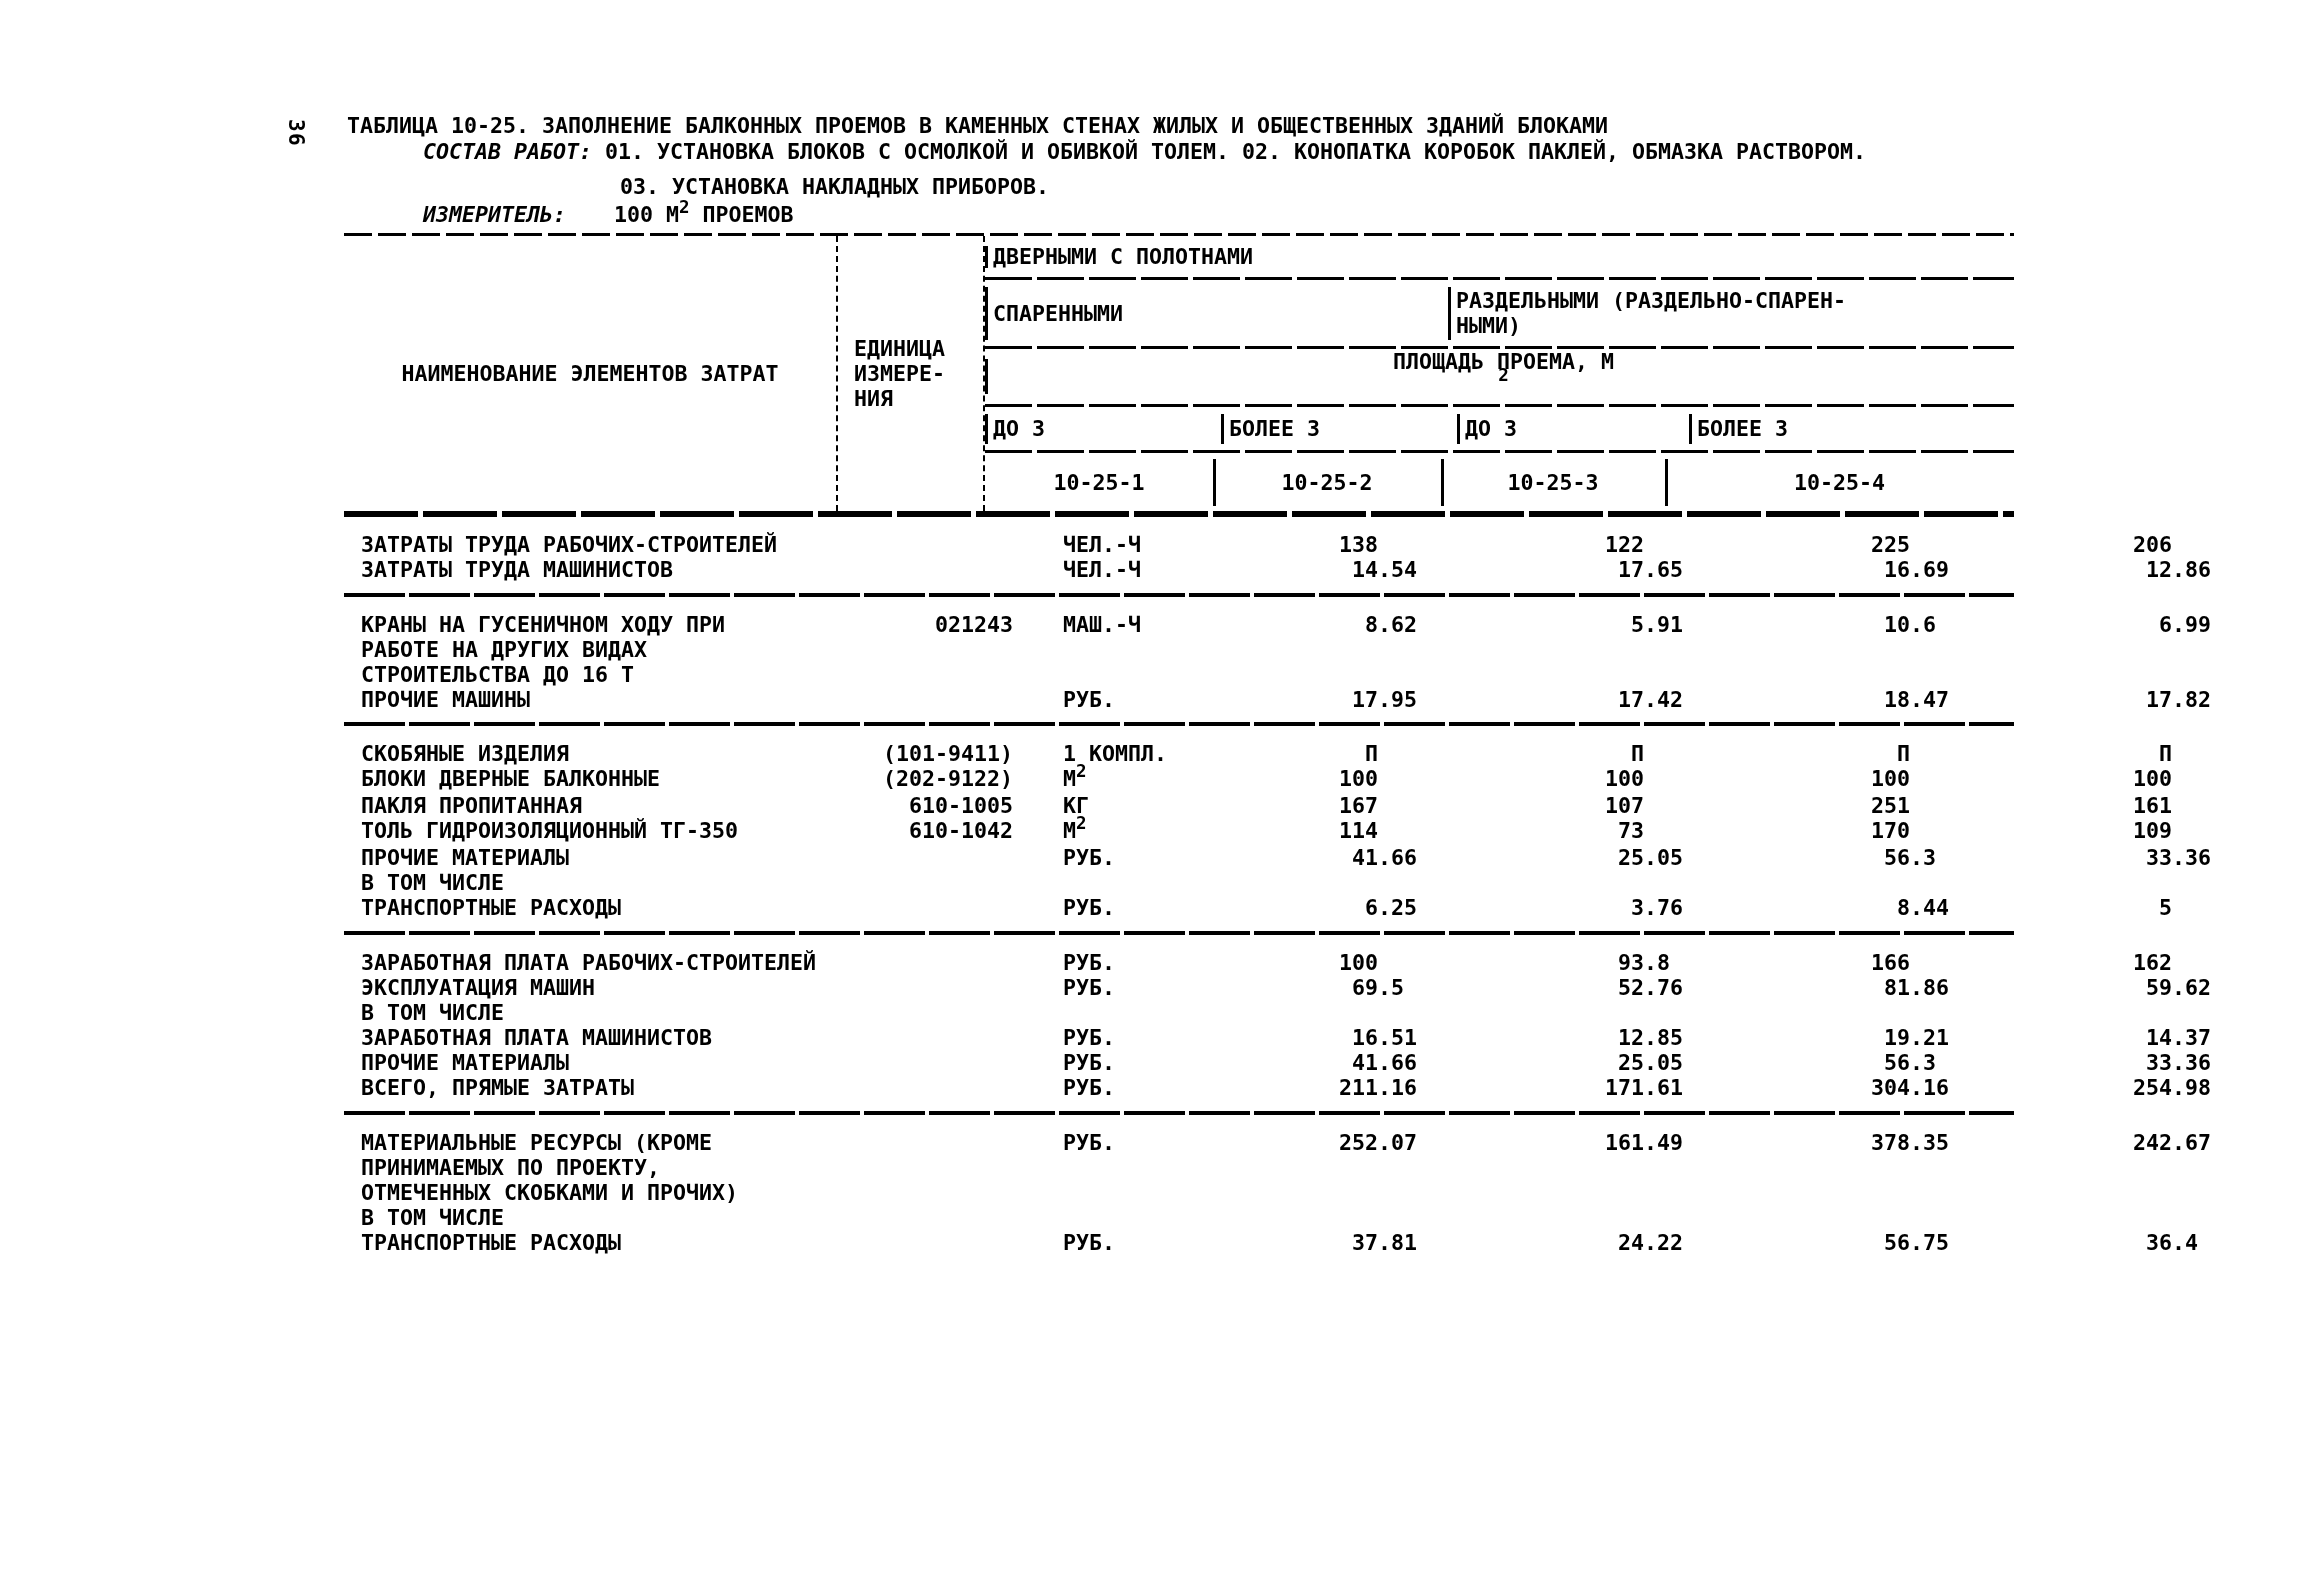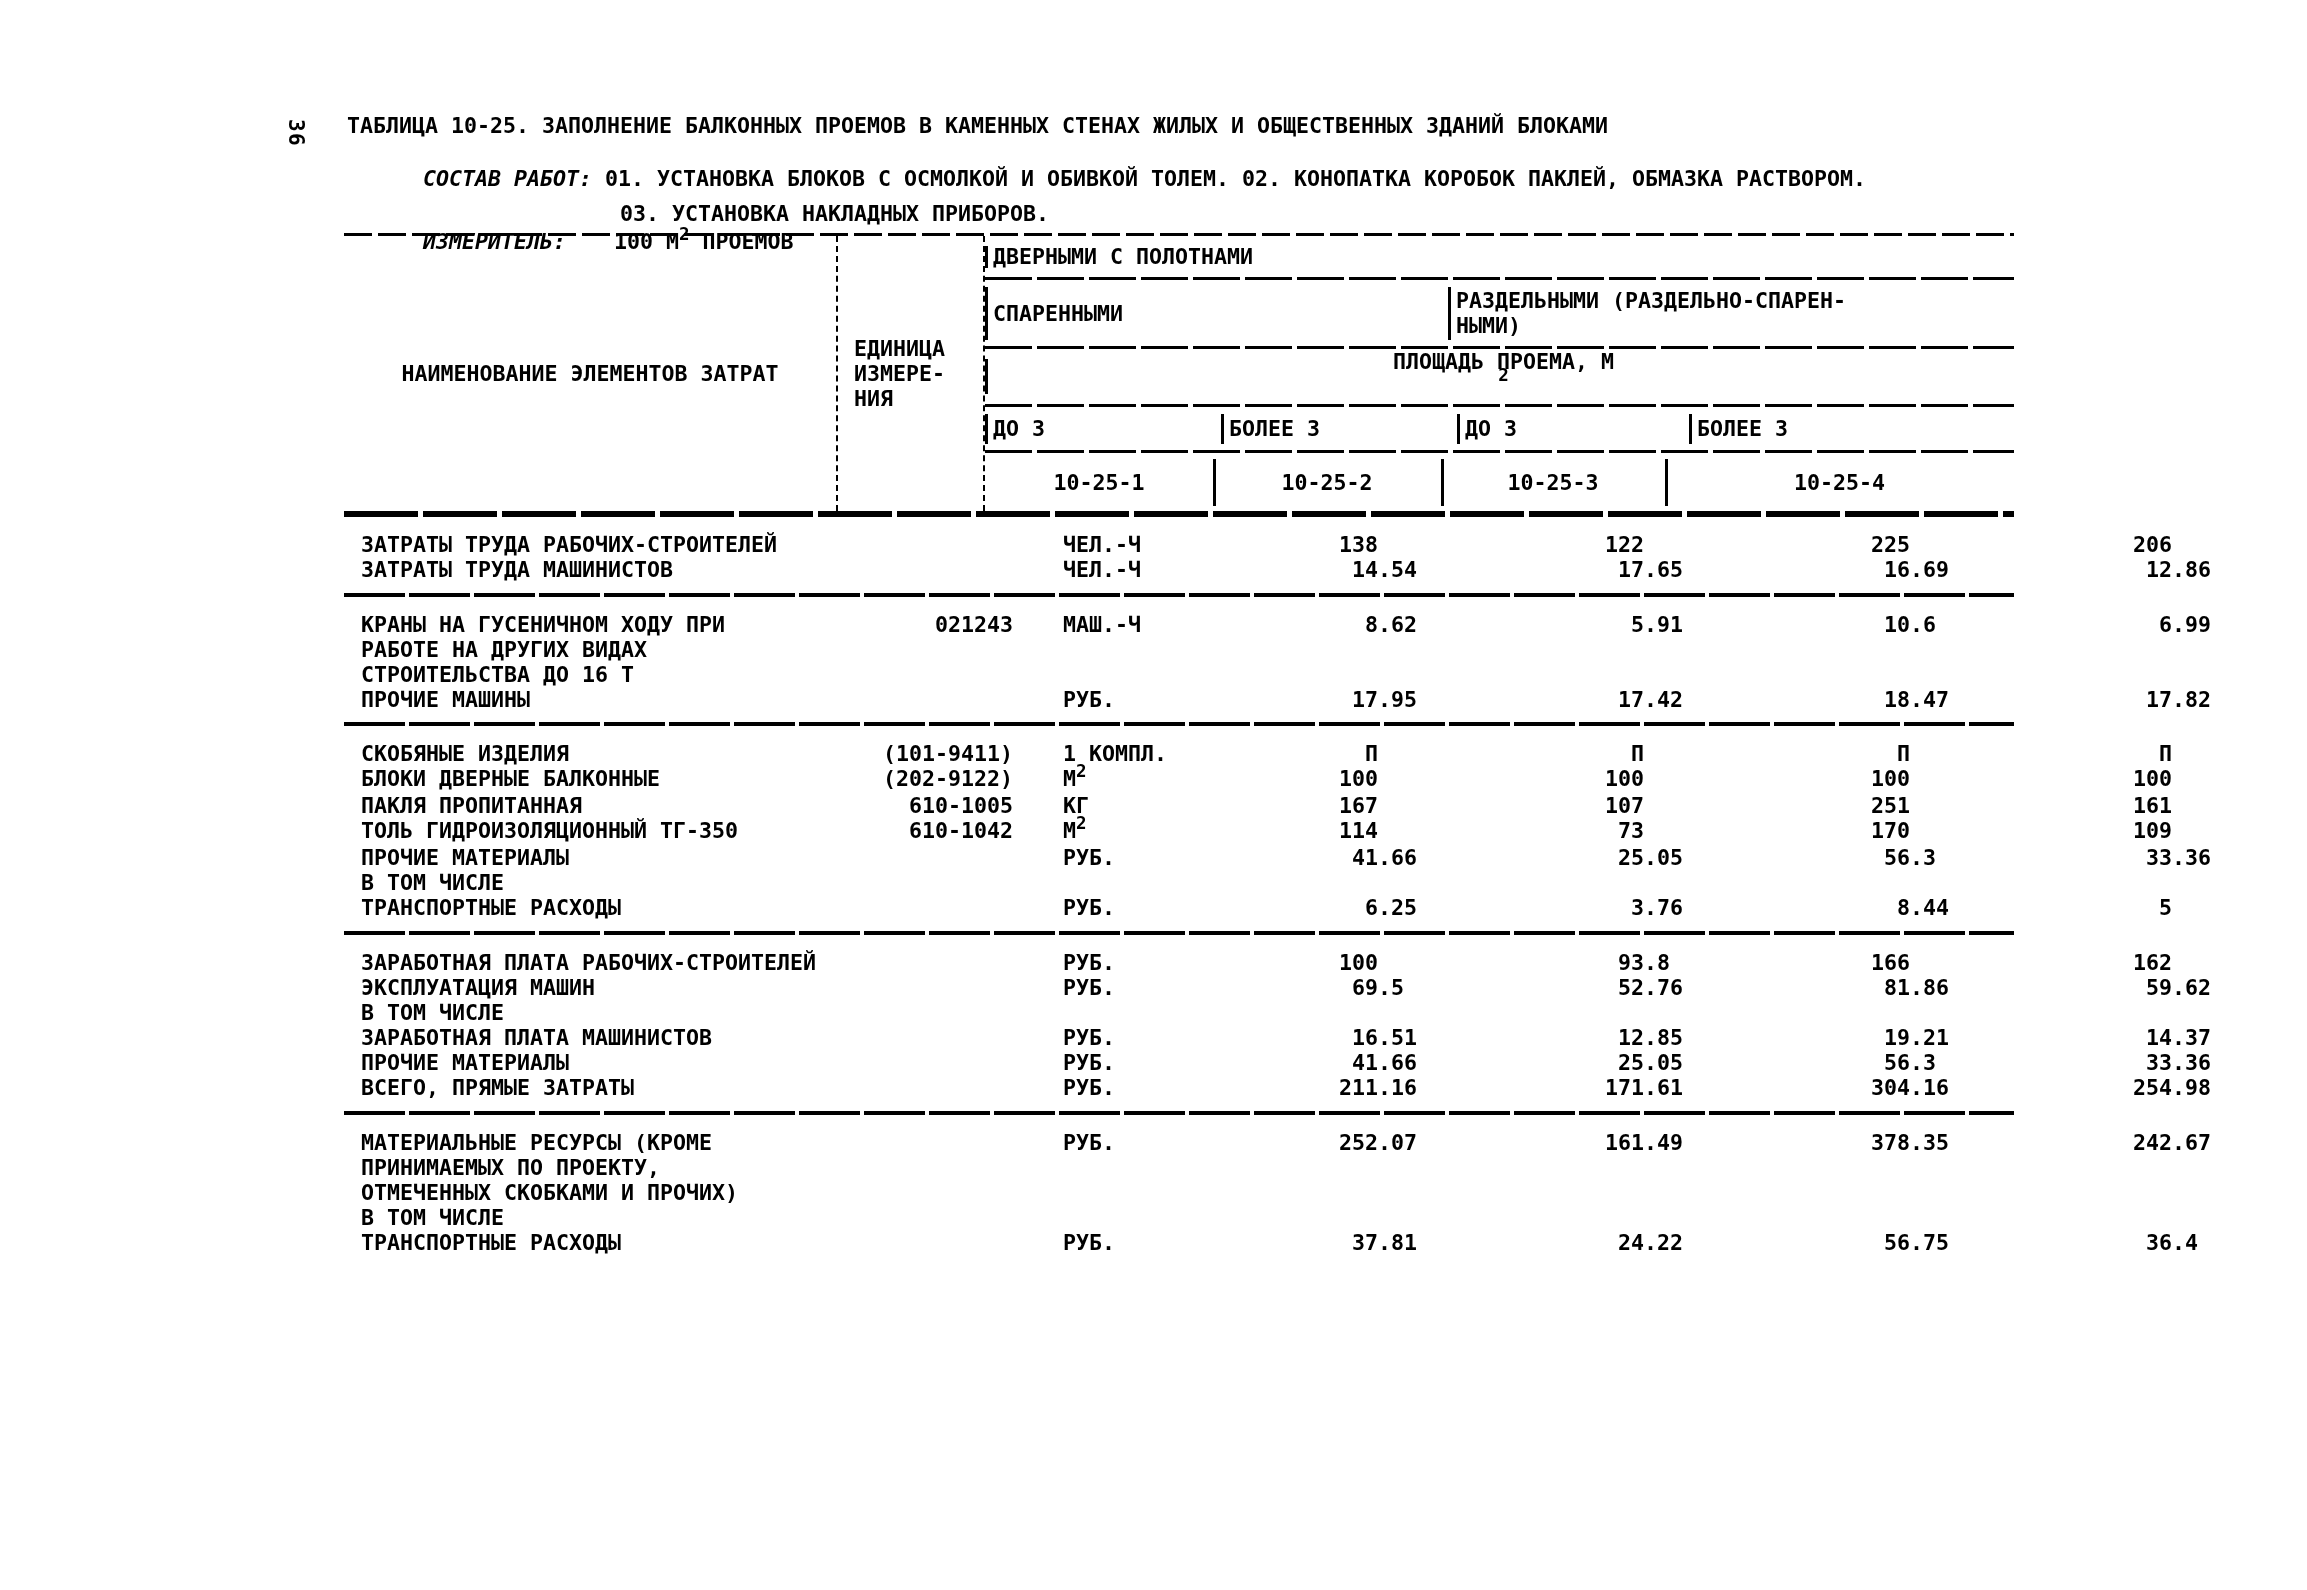--- a/index.html
+++ b/index.html
@@ -20,21 +20,21 @@
   
   .pagenum{
     position:absolute;left:282px;top:121px;
     transform:rotate(90deg);transform-origin:center;
     font-size:21px;letter-spacing:1.3px;
   }
 
   
   .dochead{position:absolute;left:347px;top:115px;line-height:21.6px;white-space:nowrap;}
   .dochead .l{display:block;}
-  .dochead .l2{margin-top:31px;margin-left:76px;}
+  .dochead .l2{margin-top:4px;margin-left:76px;}
   .dochead .l3{margin-top:13.5px;margin-left:273px;}
   .dochead .l4{margin-top:6.7px;margin-left:76px;}
   .meas-val{margin-left:48px;}
 
   
   .table{position:absolute;left:344px;top:233px;width:1670px;}
   .hrule{width:100%;}
   .hrule.top{height:3.4px;background:repeating-linear-gradient(90deg,#000 0 28px,transparent 28px 34px);}
   .hrule.thick{height:5.4px;background:repeating-linear-gradient(90deg,#000 0 74px,transparent 74px 79px);}
   .hrule.mid{height:4px;background:repeating-linear-gradient(90deg,#000 0 61px,transparent 61px 65px);}

